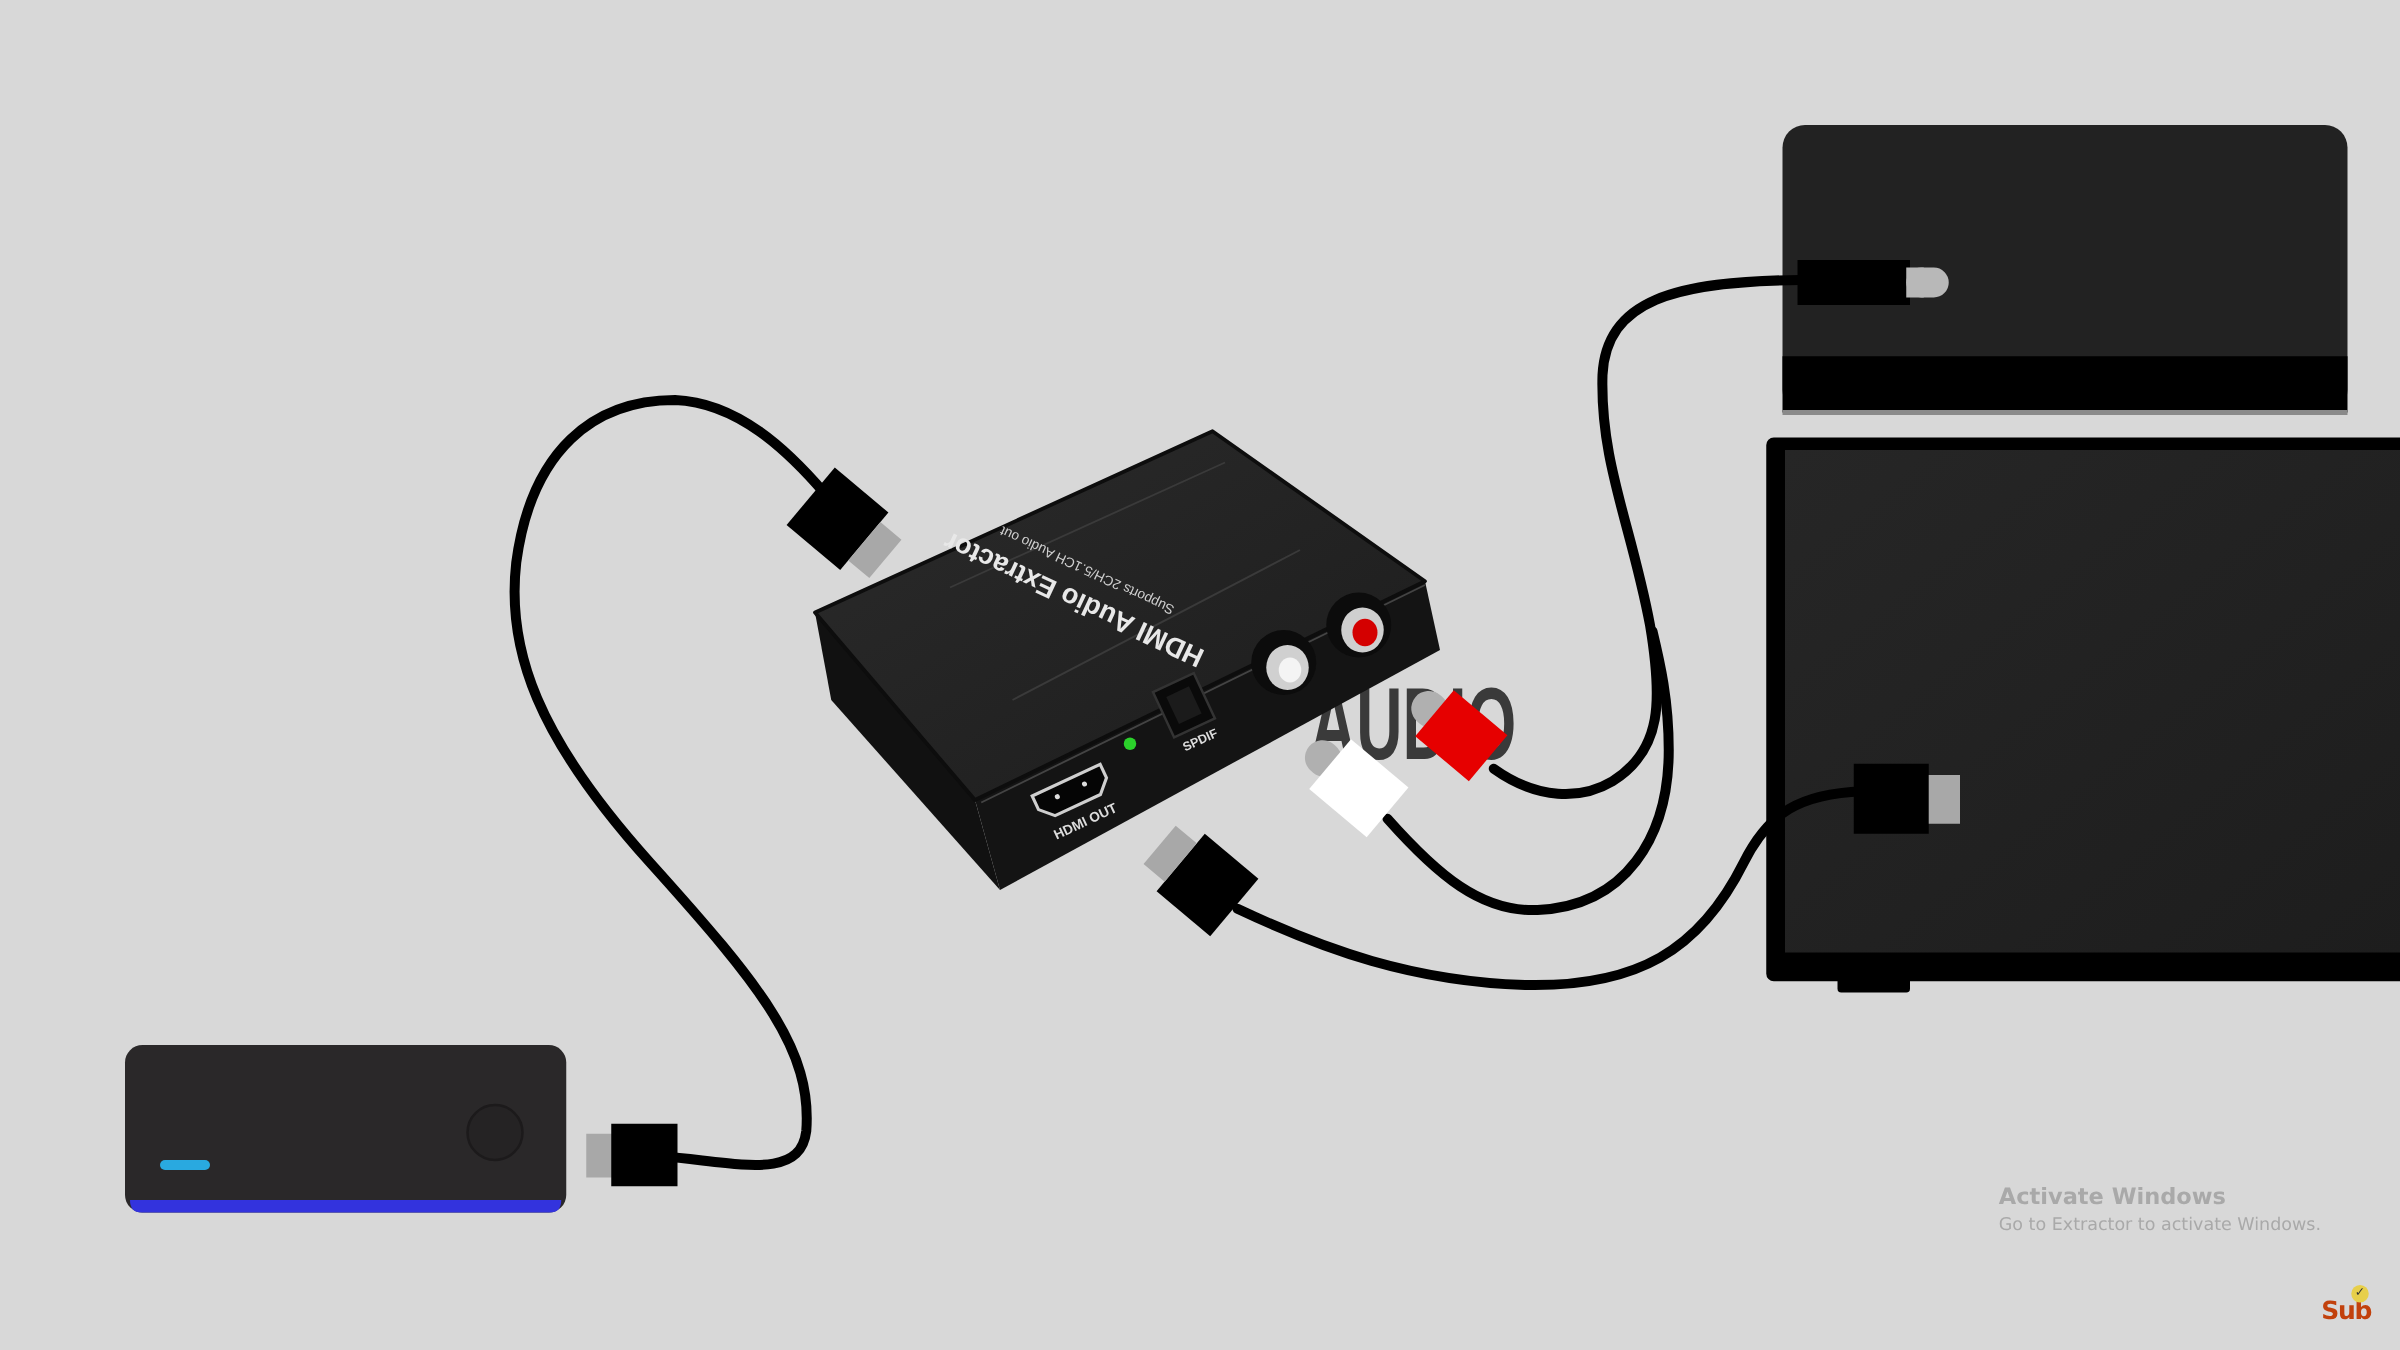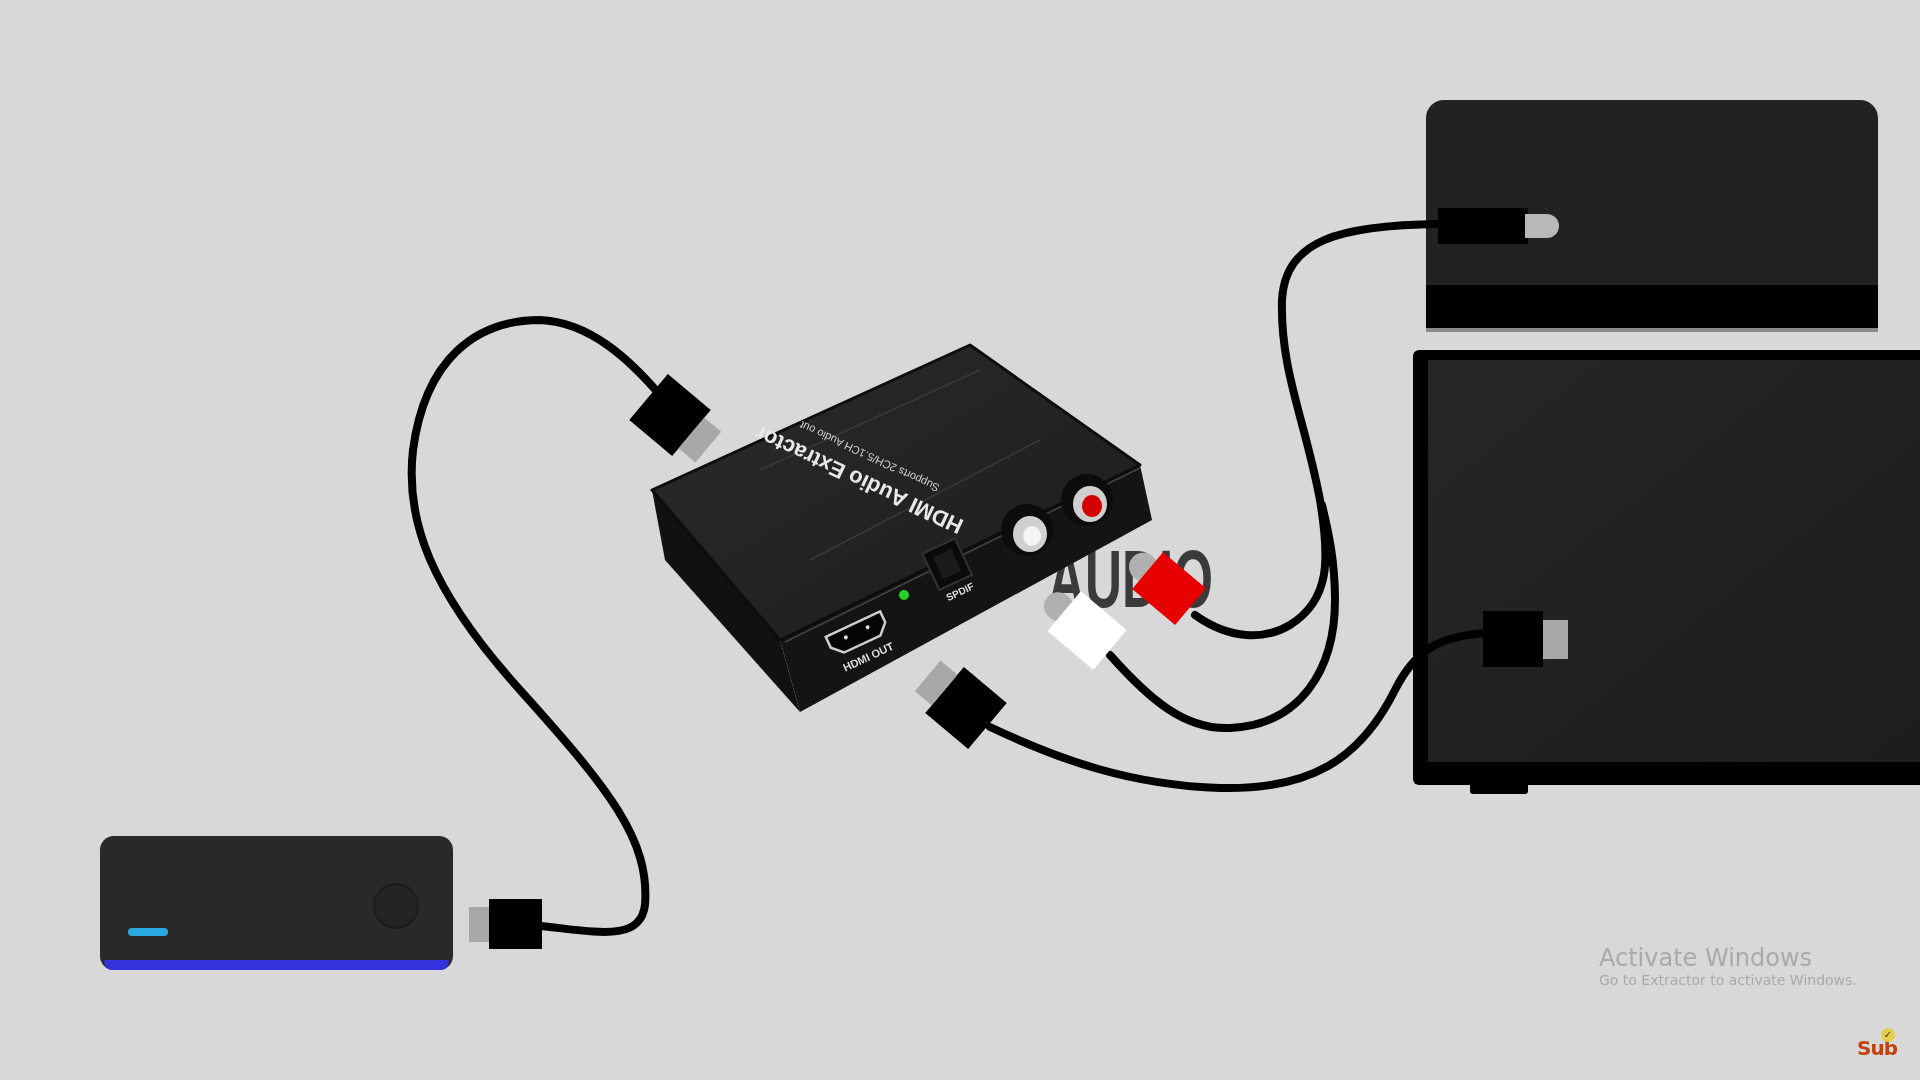--- a/index.html
+++ b/index.html
@@ -1,19 +1,19 @@
 <!DOCTYPE html>
 <html><head>
 <meta charset="utf-8">
 <style>
   html, body { margin:0; padding:0; }
   body { width:1920px; height:1080px; background:#d8d8d8; overflow:hidden; position:relative; font-family:"Liberation Sans", sans-serif; }
   #scene { position:absolute; left:0; top:0; width:1920px; height:1080px; }
   .watermark { position:absolute; left:1599px; top:946px; color:#a9a9a9; }
-  .watermark .title { font-size:24px; line-height:24px; font-family:"DejaVu Sans", sans-serif; }
+  .watermark .title { font-size:18px; line-height:24px; font-family:"DejaVu Sans", sans-serif;font-weight:bold; }
   .watermark .sub { font-size:14px; line-height:20px; font-family:"DejaVu Sans", sans-serif; }
   .sub-badge { position:absolute; left:1857px; top:1030px; width:42px; height:30px; }
   .sub-badge .txt { position:absolute; left:0; top:6px; font-size:20px; font-weight:bold; color:#c2410c; font-family:"DejaVu Sans", sans-serif; letter-spacing:-1px; }
   .sub-badge .chk { position:absolute; left:24px; top:-2px; width:14px; height:14px; border-radius:50%; background:#e7cf4a; font-size:10px; line-height:14px; text-align:center; color:#333; }
 </style>
 </head>
 <body>
 
 <svg id="scene" width="1920" height="1080" viewBox="0 0 1920 1080" xmlns="http://www.w3.org/2000/svg">
   <defs>

